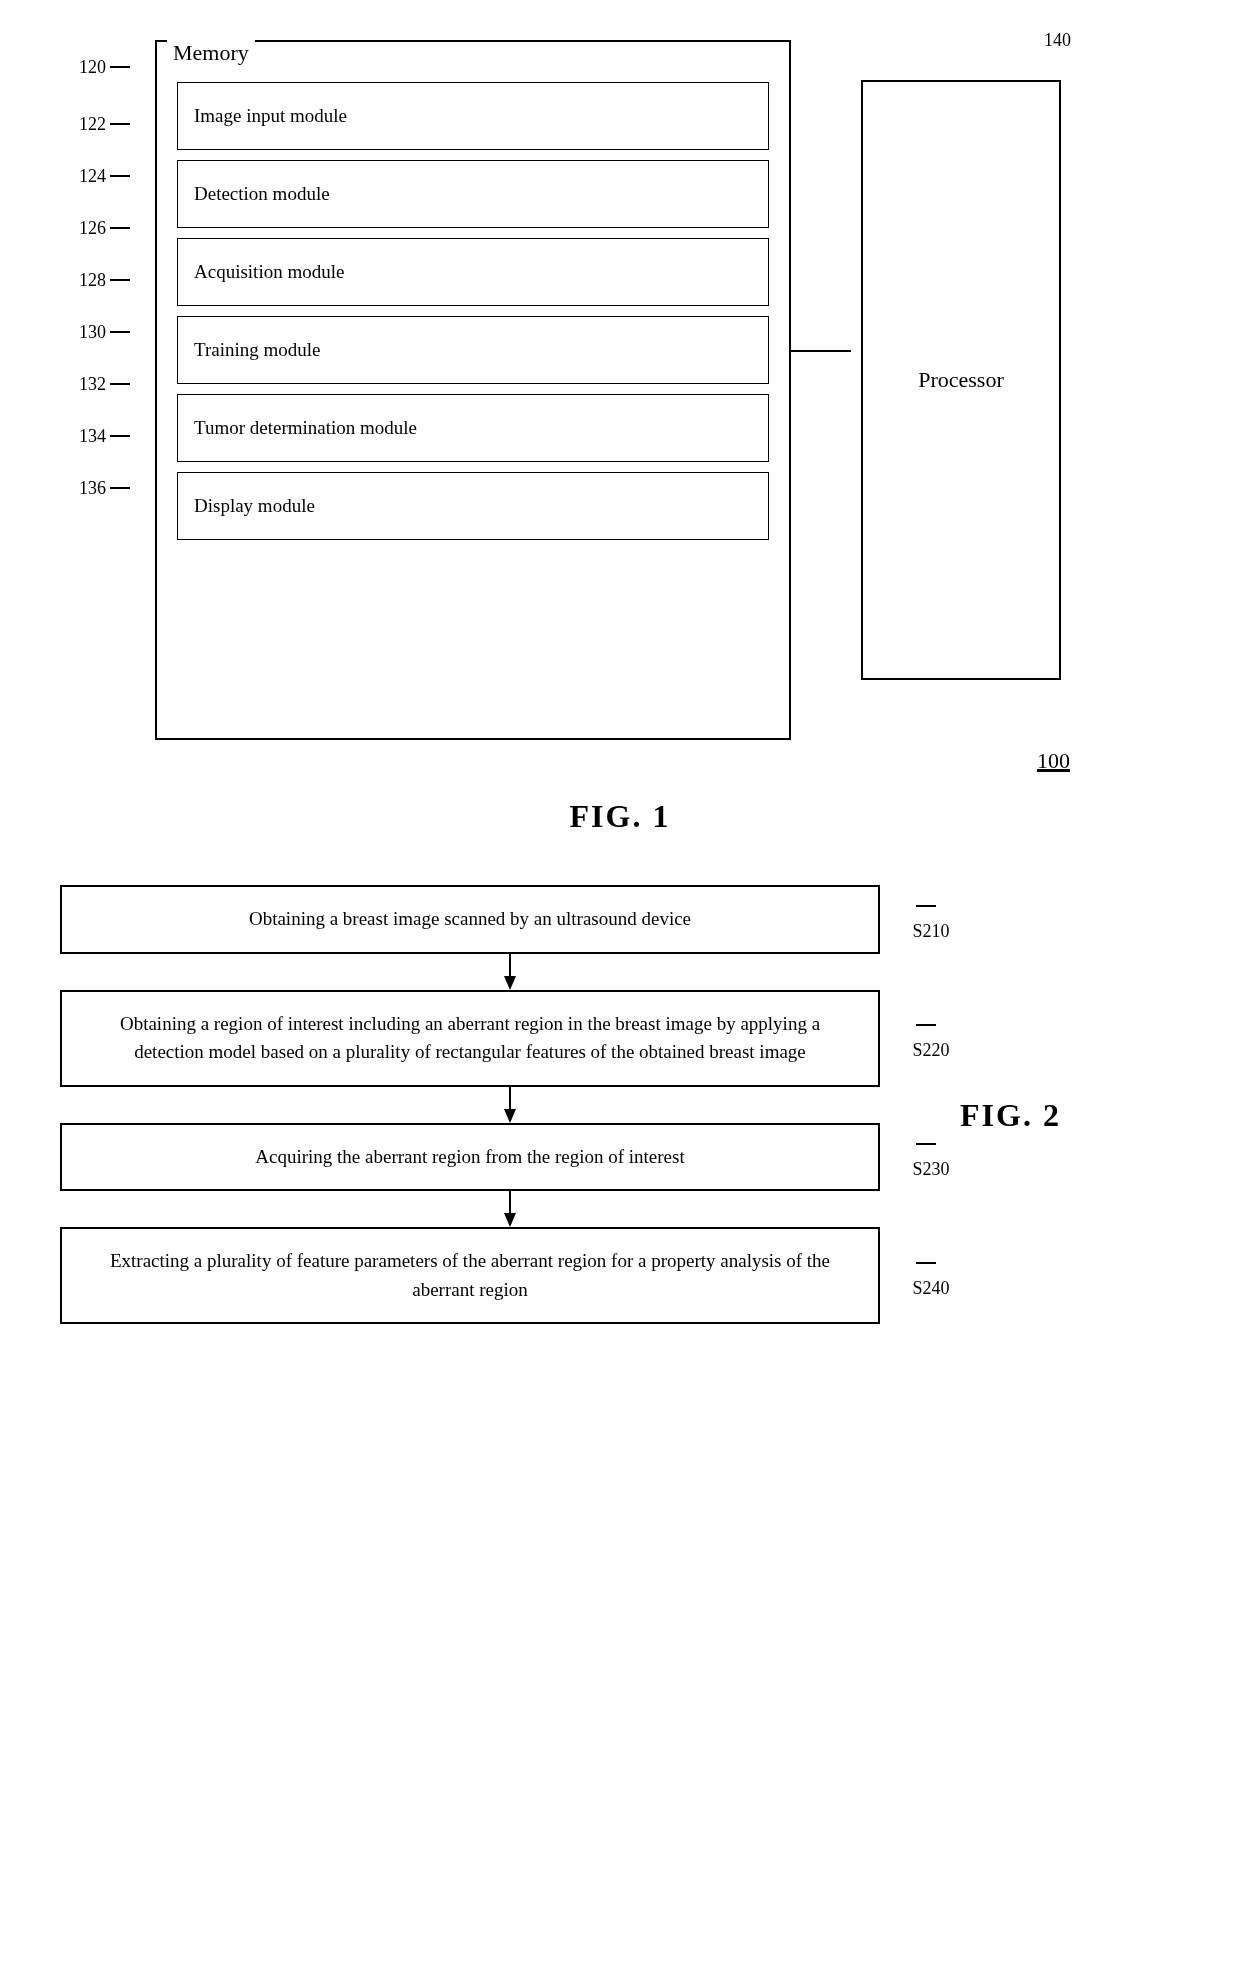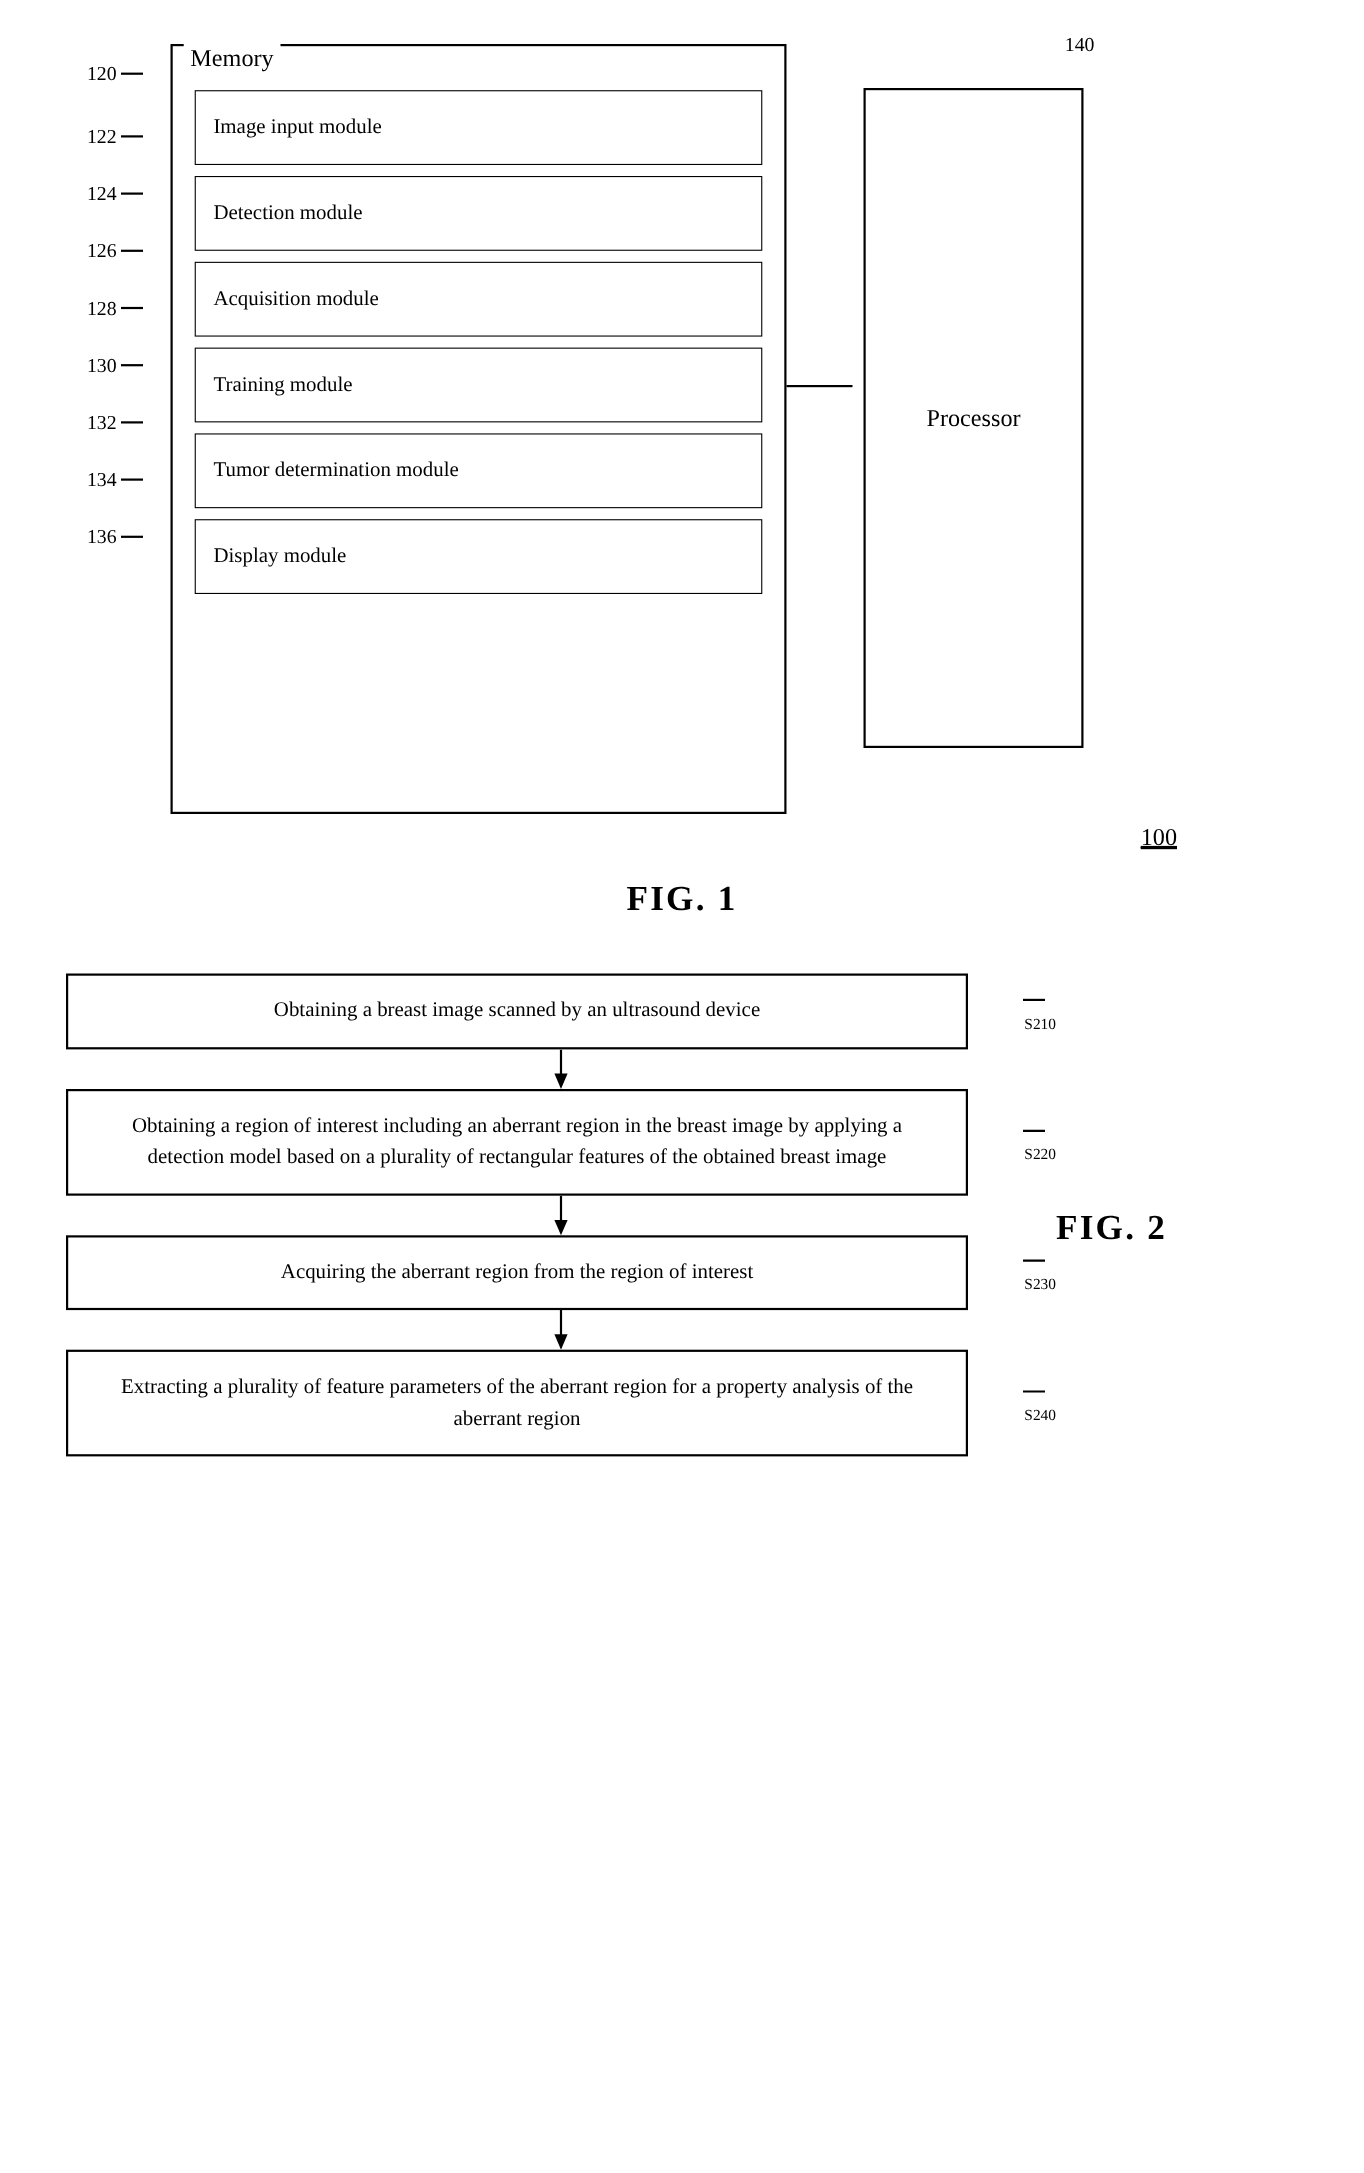--- a/index.html
+++ b/index.html
@@ -17,21 +17,21 @@
       display: flex;
       flex-direction: column;
       align-items: center;
       margin-bottom: 40px;
     }
 
     .memory-block {
       border: 2px solid #000;
       padding: 20px 20px 20px 20px;
       position: relative;
-      width: 560px;
+      width: 636px;
       min-height: 700px;
     }
 
     .memory-label-box {
       position: absolute;
       top: -2px;
       left: 10px;
       background: #fff;
       padding: 0 6px;
       font-size: 22px;
@@ -111,23 +111,23 @@
     .flow-box {
       border: 2px solid #000;
       padding: 18px 24px;
       font-size: 19px;
       text-align: center;
       line-height: 1.5;
       flex: 1;
     }
 
     .flow-ref {
-      font-size: 14px;
+      font-size: 18px;
       width: 80px;
-      text-align: right;
+      text-align: center;
       padding-left: 22px;
       flex-shrink: 0;
     }
 
     .arrow-down {
       display: flex;
       justify-content: center;
       align-items: center;
       height: 36px;
       font-size: 22px;

